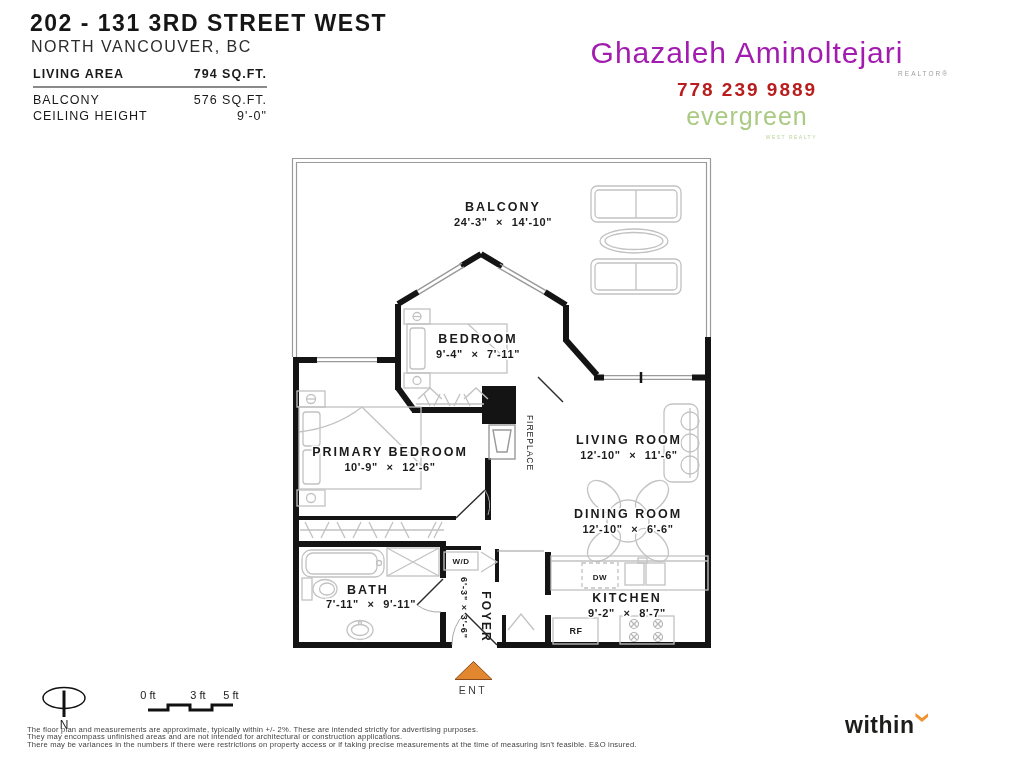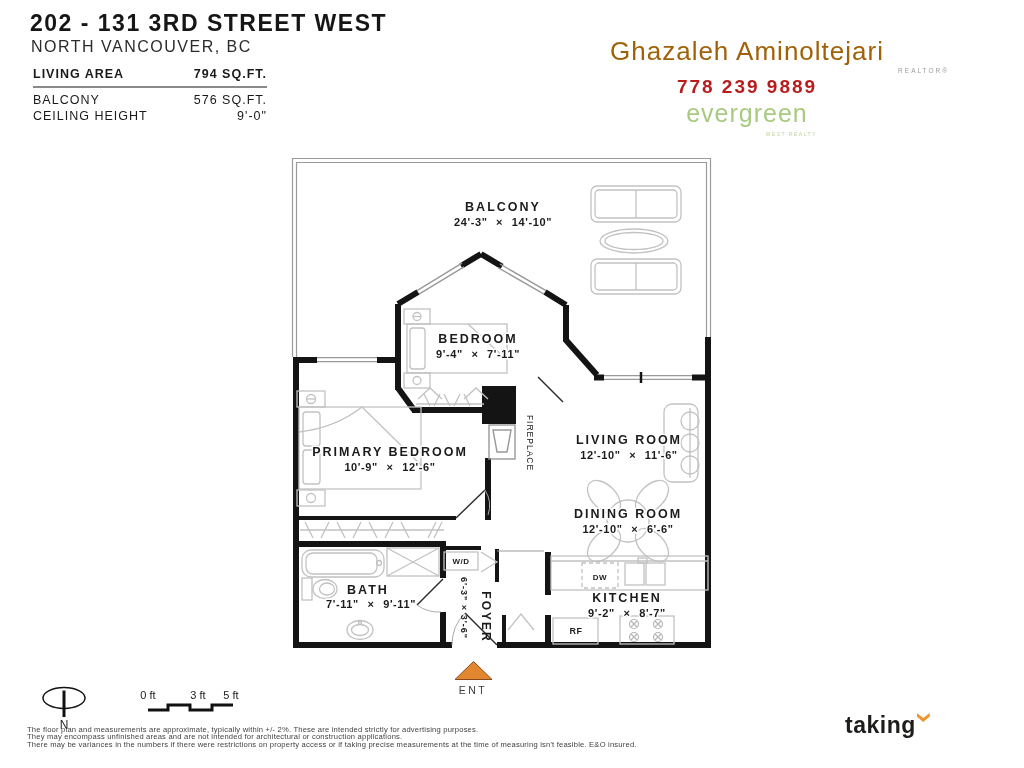--- a/index.html
+++ b/index.html
@@ -8,21 +8,21 @@
   
   .hdr{position:absolute;left:30px;top:10px;}
   .hdr h1{margin:0;font-size:23px;font-weight:bold;letter-spacing:1.5px;color:#161616;white-space:nowrap;}
   .hdr h2{margin:1px 0 0 1px;font-size:16px;font-weight:normal;letter-spacing:1.5px;color:#2b2b2b;}
   .stats{position:absolute;left:33px;top:66px;width:234px;font-size:12.5px;letter-spacing:1px;}
   .stats .row{display:flex;justify-content:space-between;line-height:16px;text-align:right;}
   .stats .row.em{font-weight:bold;padding-bottom:4px;border-bottom:2px solid #8a8a8a;margin-bottom:4px;}
 
   
   .agent{position:absolute;left:527px;top:36px;width:440px;text-align:center;}
-  .agent .name{font-size:26px;letter-spacing:1px;color:#a16207;white-space:nowrap;}
+  .agent .name{font-size:30px;letter-spacing:1px;color:#a21caf;white-space:nowrap;}
   .agent .designation{display:block;text-align:right;margin:0 18px 2px 0;font-size:6.5px;letter-spacing:2px;color:#9c9c9c;}
   .agent .phone{font-size:19px;font-weight:bold;letter-spacing:2px;color:#b91c1c;margin-top:2px;}
   .agent .email{font-size:11.5px;letter-spacing:0.5px;color:#333;margin-top:2px;}
   .agent .brokerage{font-size:25px;color:#a9ca81;letter-spacing:1px;margin-top:4px;line-height:22px;}
   .agent .brokerage-sub{display:block;font-size:5px;letter-spacing:1.5px;color:#b8d49a;margin:-1px 150px 0 0;text-align:right;}
 
   
   svg.plan{position:absolute;left:0;top:0;}
   svg text{font-family:"Liberation Sans",sans-serif;fill:#1b1b1b;}
   .room{font-size:12.5px;font-weight:bold;letter-spacing:2px;text-anchor:middle;paint-order:stroke;stroke:#fff;stroke-width:3px;}
@@ -296,14 +296,14 @@
   <text x="231" y="699" style="font-size:11px;text-anchor:middle;fill:#222;">5 ft</text>
 </svg>
 
 <div class="disclaimer">
   <div>The floor plan and measurements are approximate, typically within +/- 2%. These are intended strictly for advertising purposes.</div>
   <div>They may encompass unfinished areas and are not intended for architectural or construction applications.</div>
   <div>There may be variances in the numbers if there were restrictions on property access or if taking precise measurements at the time of measuring isn't feasible. E&amp;O insured.</div>
 </div>
 
 <div class="brand">
-  <span>taking</span><span class="kp-wedge"></span>
+  <span>within</span><span class="kp-wedge"></span>
 </div>
 
 </body></html>

